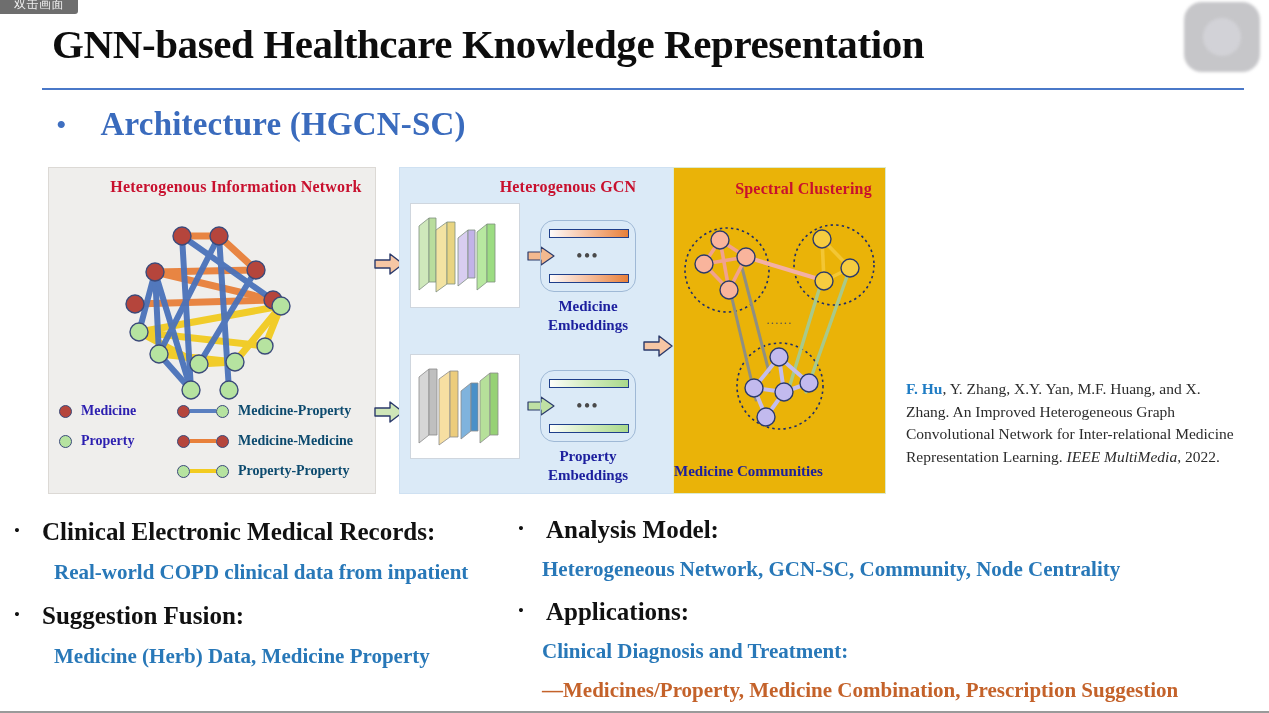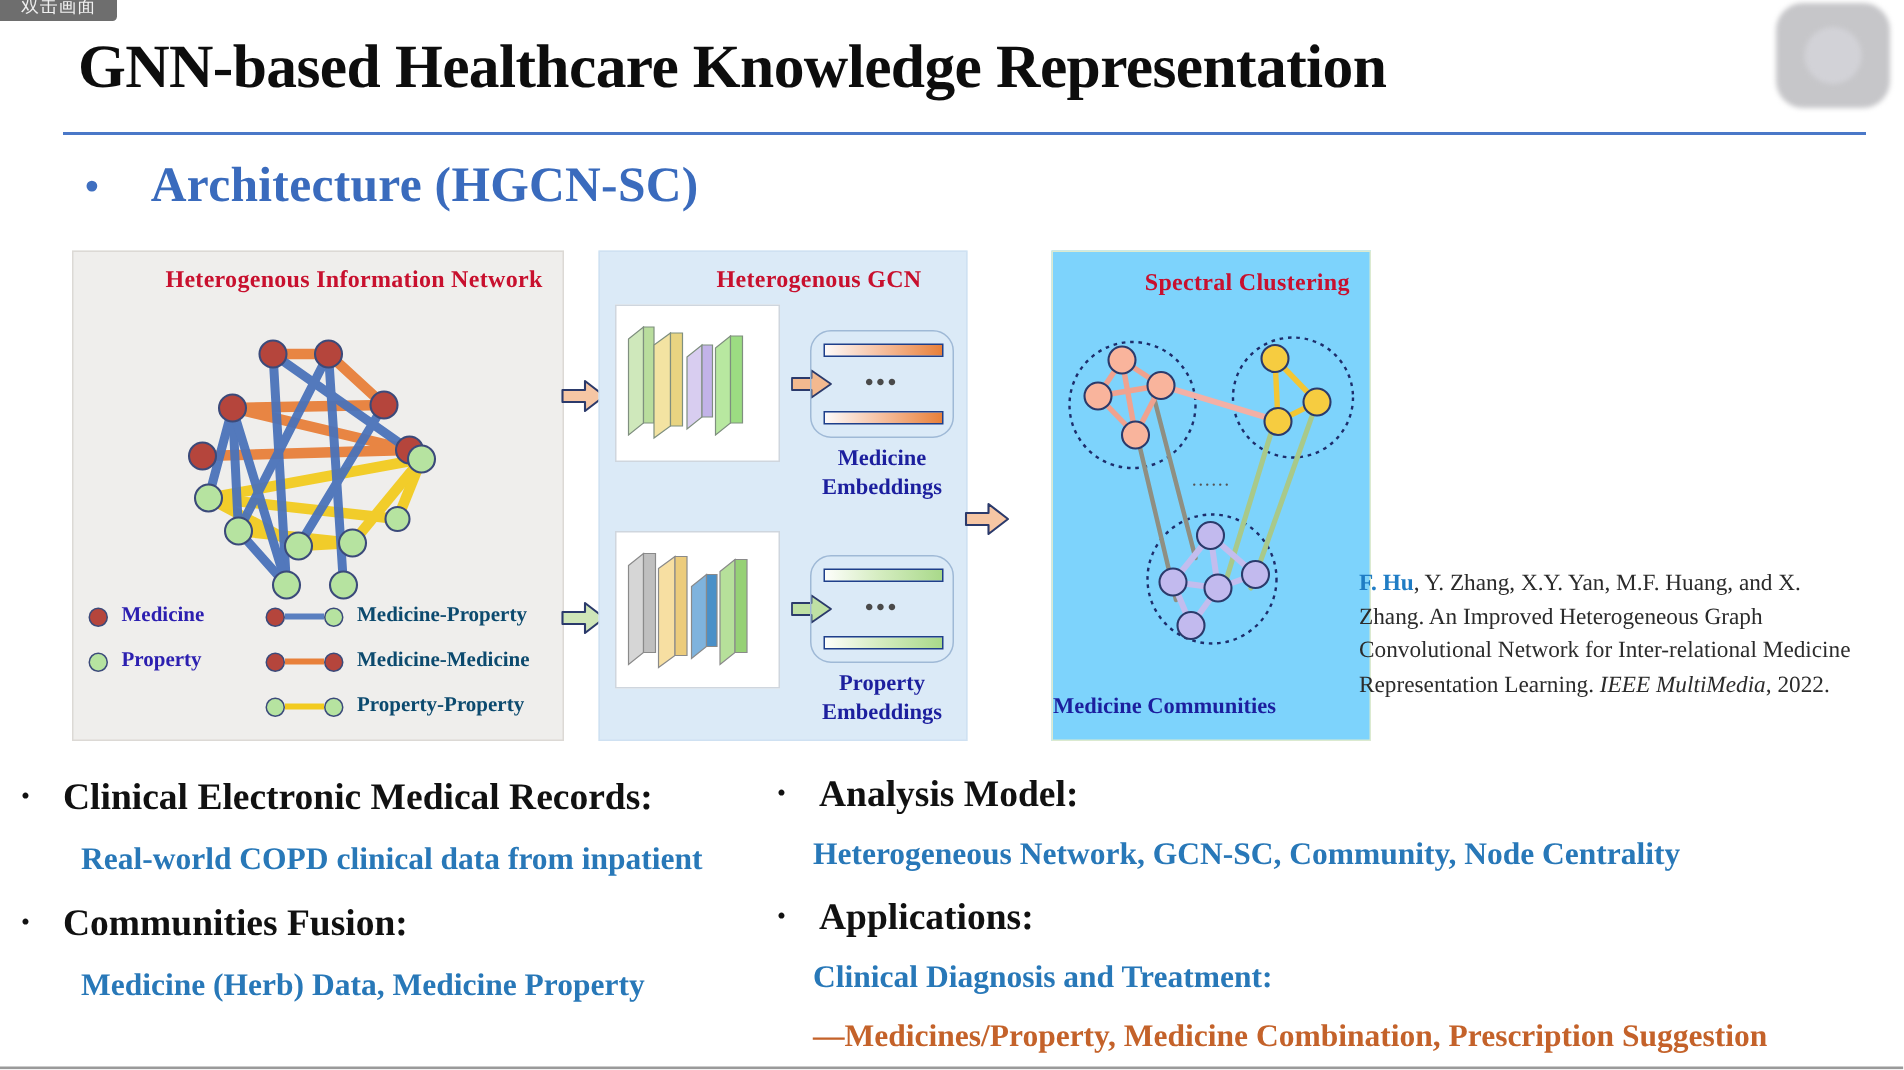--- a/index.html
+++ b/index.html
@@ -109,30 +109,30 @@
   #panel-hin {
     left: 48px; top: 167px;
     width: 328px; height: 327px;
     background: #efeeec;
     border: 1px solid #dcd9d5;
   }
   #panel-hin .panel-heading { top: 10px; }
 
   #panel-gcn {
     left: 399px; top: 167px;
-    width: 246px; height: 327px;
+    width: 290px; height: 327px;
     background: #dbeaf7;
     border: 1px solid #cfe1f2;
   }
   #panel-gcn .panel-heading { top: 10px; }
 
   #panel-sc {
-    left: 701px; top: 167px;
+    left: 673px; top: 167px;
     width: 213px; height: 327px;
-    background: #7dd3fc;
+    background: #eab308;
     border: 1px solid #dbead0;
   }
   #panel-sc .panel-heading { top: 12px; }
 
   
   #hin-legend {
     position: absolute;
     left: 10px; top: 228px;
     width: 308px;
     font-size: 13.5px;
@@ -547,21 +547,21 @@
 
   <div class="bullets" id="bullets-left">
     <div class="b-row">
       <span class="b-dot">•</span>
       <span class="b-head">Clinical Electronic Medical Records:</span>
     </div>
     <div class="b-sub blue">Real-world COPD clinical data from inpatient</div>
 
     <div class="b-row">
       <span class="b-dot">•</span>
-      <span class="b-head">Communities Fusion:</span>
+      <span class="b-head">Suggestion Fusion:</span>
     </div>
     <div class="b-sub blue">Medicine (Herb) Data, Medicine Property</div>
   </div>
 
   <div class="bullets" id="bullets-right">
     <div class="b-row">
       <span class="b-dot">•</span>
       <span class="b-head">Analysis Model:</span>
     </div>
     <div class="b-sub blue">Heterogeneous Network, GCN-SC, Community, Node Centrality</div>

